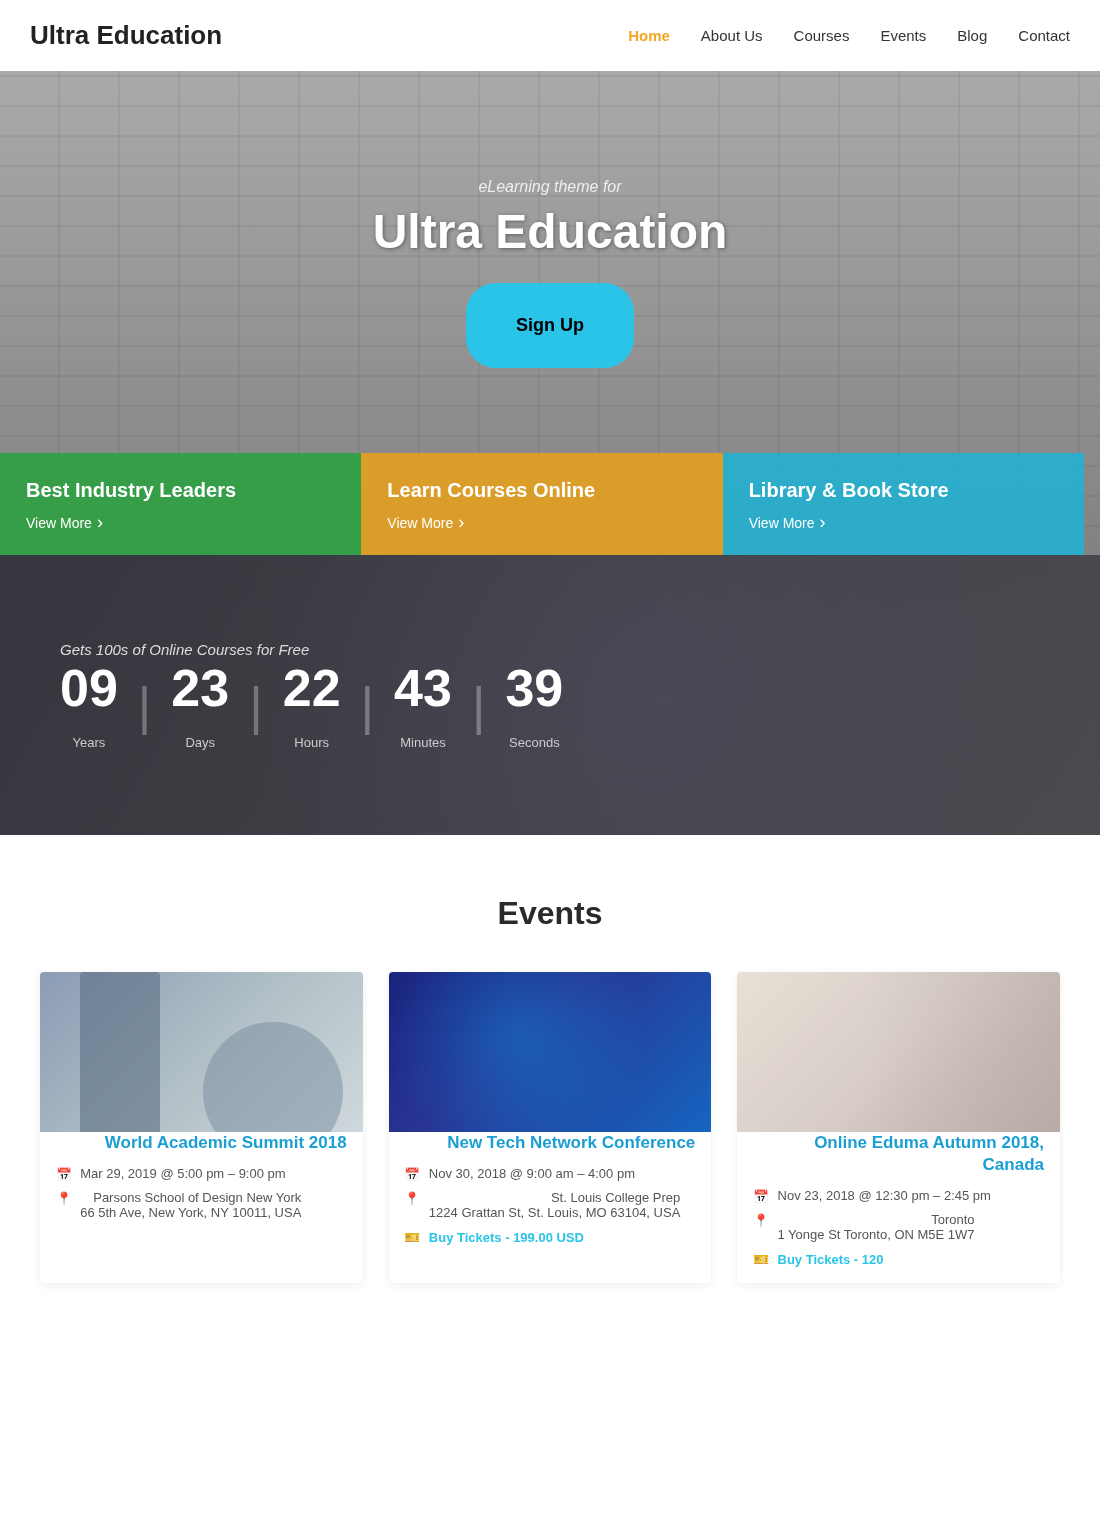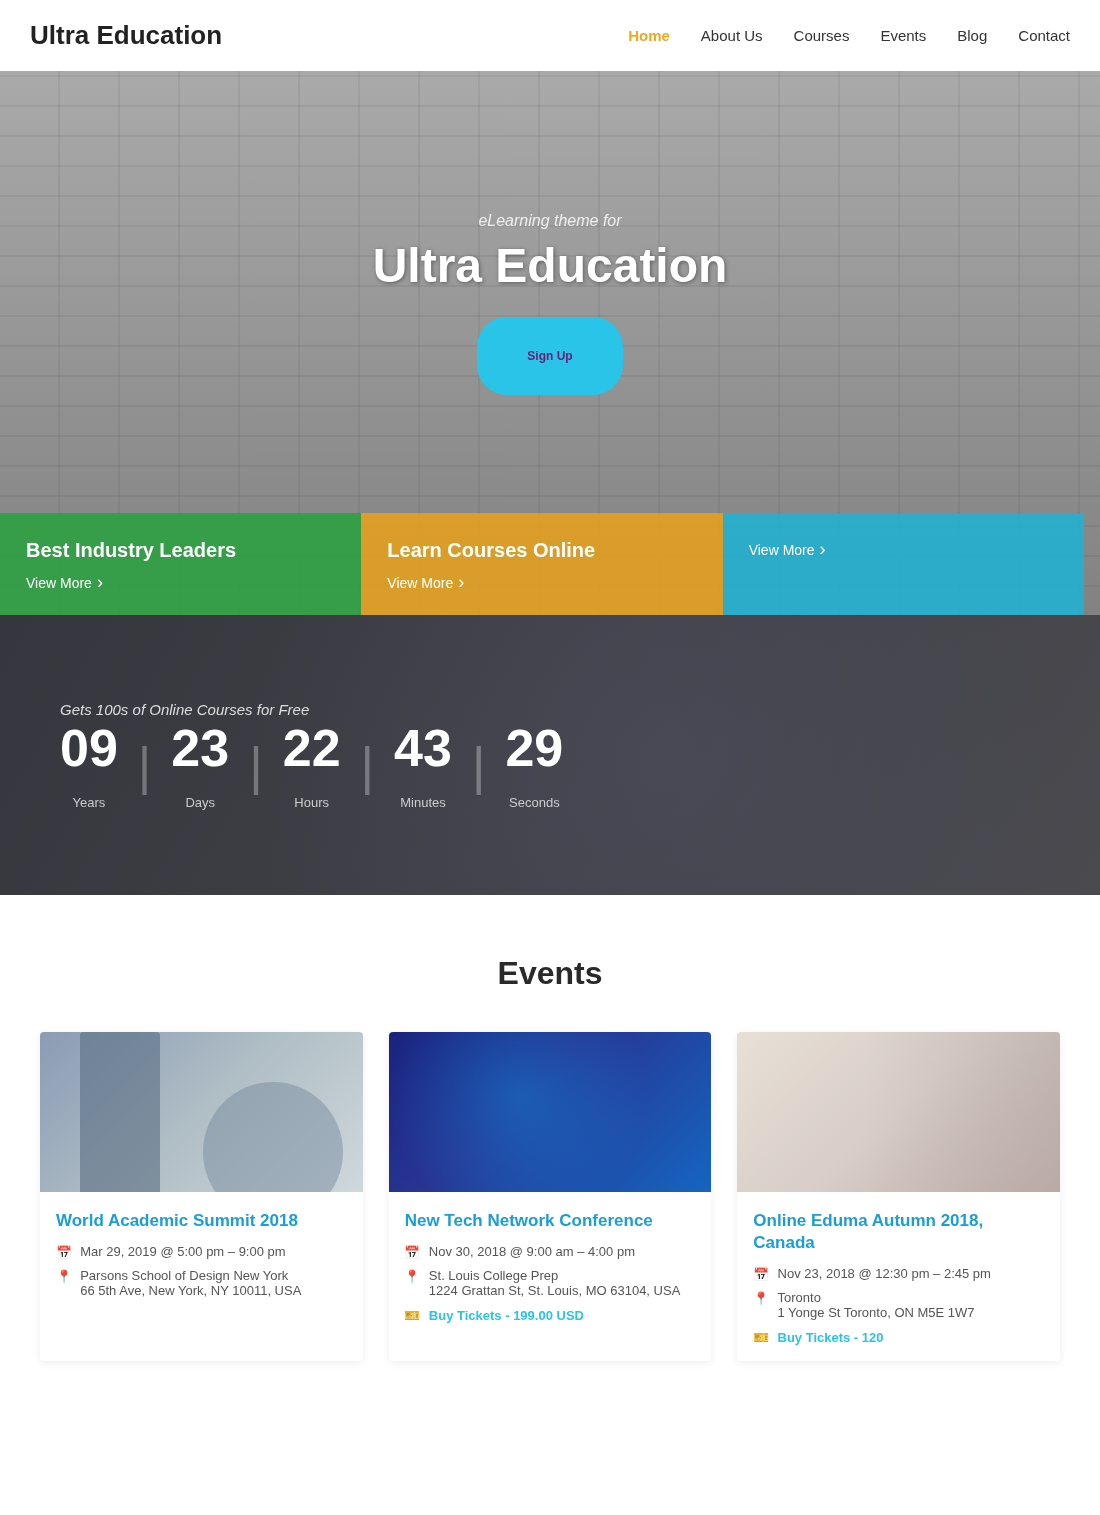--- a/index.html
+++ b/index.html
@@ -23,21 +23,21 @@
     nav a {
       text-decoration: none;
       font-size: 15px;
       color: #333;
     }
     nav a.active { color: #f5a623; font-weight: bold; }
 
     
     .hero {
       position: relative;
-      height: 544px;
+      height: 484px;
       background: linear-gradient(rgba(180,180,180,0.55), rgba(120,120,120,0.55)),
         repeating-linear-gradient(
           45deg,
           #aaa 0px, #aaa 2px,
           #bbb 2px, #bbb 20px
         );
       background-color: #b0afaf;
       display: flex;
       flex-direction: column;
       align-items: center;
@@ -77,24 +77,24 @@
     }
     .hero-title {
       font-size: 48px;
       font-weight: 700;
       color: #fff;
       margin-bottom: 24px;
       text-shadow: 1px 1px 4px rgba(0,0,0,0.4);
     }
     .btn-signup {
       background: #29c4e8;
-      color: #701a75;
+      color: #000000;
       border: none;
       padding: 32px 50px;
-      font-size: 12px;
+      font-size: 18px;
       font-weight: 600;
       border-radius: 30px;
       cursor: pointer;
     }
 
     
     .feature-cards {
       position: absolute;
       bottom: 0;
       left: 0;
@@ -260,21 +260,22 @@
     .event-img-3::before {
       content: '';
       position: absolute;
       right: 0;
       top: 0;
       bottom: 0;
       width: 60%;
       background: linear-gradient(to right, transparent, rgba(180,170,165,0.4));
     }
     .event-body {
-      padding: 18px 16px 16px;
+      padding: 0 16px 16px;
+      text-align: right;
     }
     .event-title {
       font-size: 17px;
       font-weight: 700;
       color: #1a9ed4;
       margin-bottom: 12px;
       line-height: 1.3;
     }
     .event-meta {
       display: flex;
@@ -332,20 +333,21 @@
   <div class="feature-cards">
     <div class="feature-card">
       <div class="feature-card-title">Best Industry Leaders</div>
       <div class="feature-card-link">View More</div>
     </div>
     <div class="feature-card">
       <div class="feature-card-title">Learn Courses Online</div>
       <div class="feature-card-link">View More</div>
     </div>
     <div class="feature-card">
+      <div class="feature-card-title">Library &amp; Book Store</div>
       <div class="feature-card-link">View More</div>
     </div>
   </div>
 </section>
 
 <section class="register-section">
   <div class="register-content">
     <div class="register-pre">Gets 100s of Online Courses for Free</div>
     <div class="countdown">
       <div class="countdown-item">
@@ -362,21 +364,21 @@
         <div class="countdown-num">22</div>
         <div class="countdown-label">Hours</div>
       </div>
       <div class="countdown-sep">|</div>
       <div class="countdown-item">
         <div class="countdown-num">43</div>
         <div class="countdown-label">Minutes</div>
       </div>
       <div class="countdown-sep">|</div>
       <div class="countdown-item">
-        <div class="countdown-num">29</div>
+        <div class="countdown-num">39</div>
         <div class="countdown-label">Seconds</div>
       </div>
     </div>
   </div>
 </section>
 
 <section class="events-section">
   <h2 class="section-title">Events</h2>
   <div class="events-grid">
 

